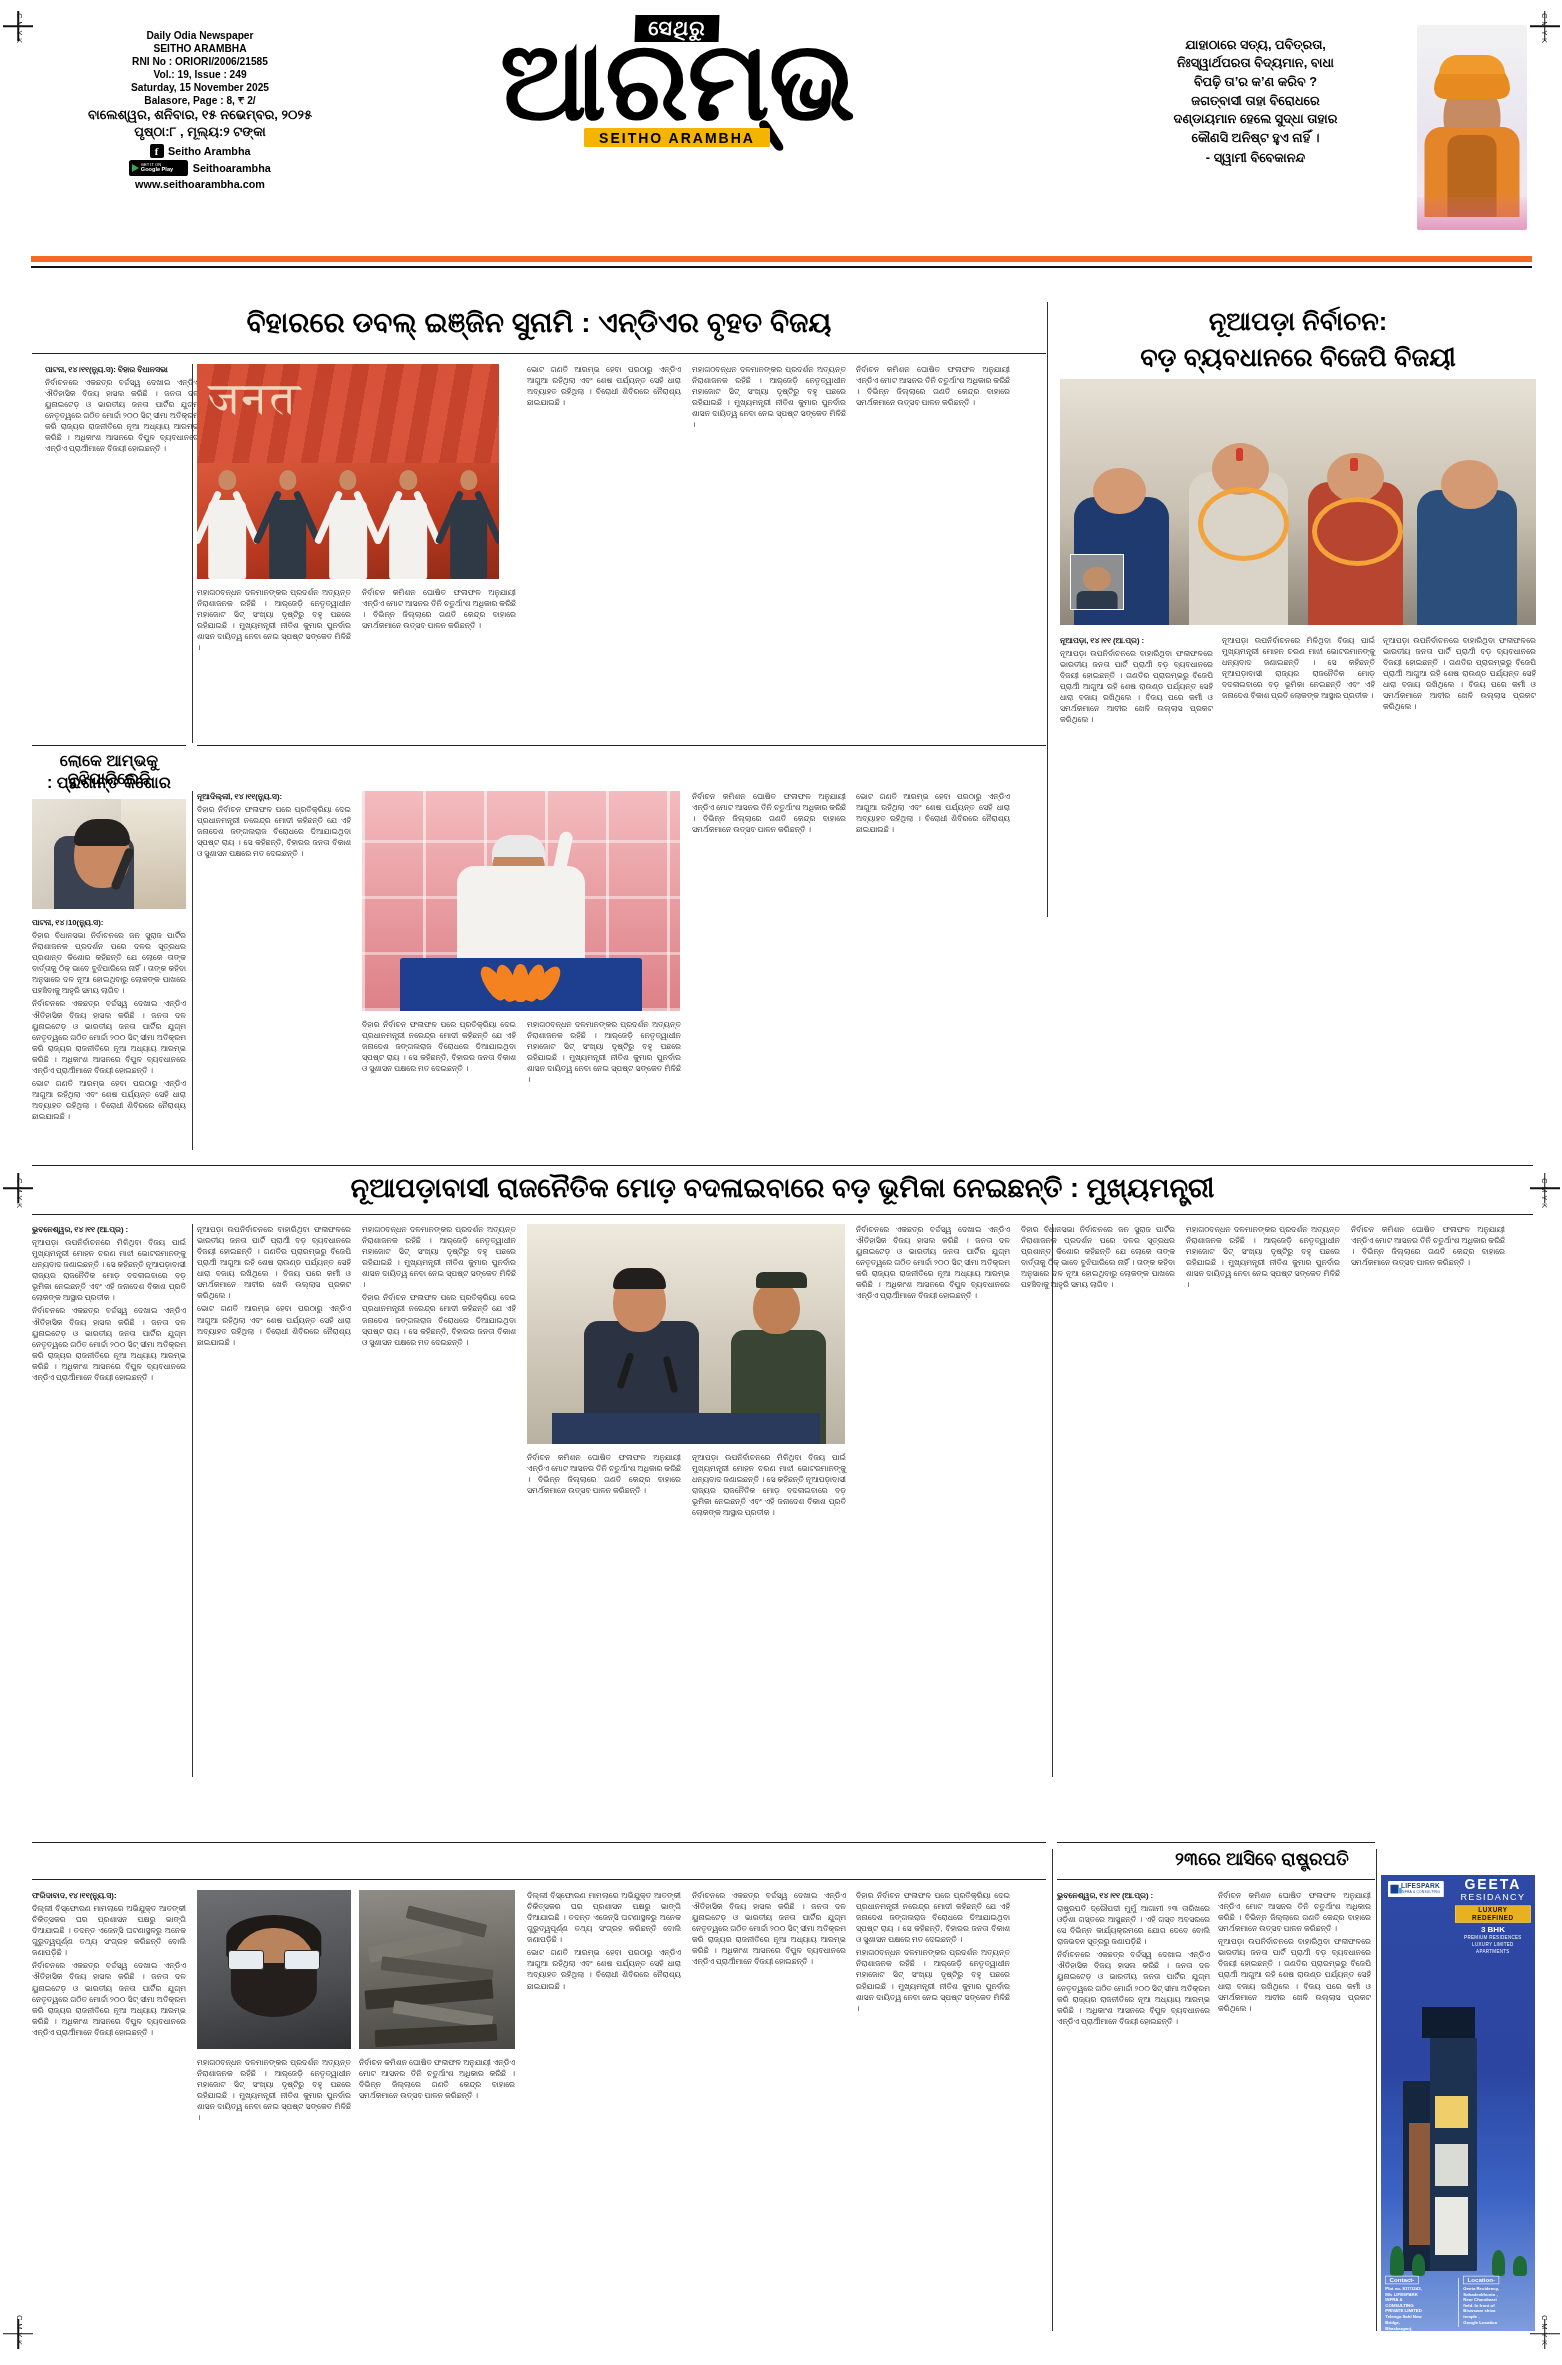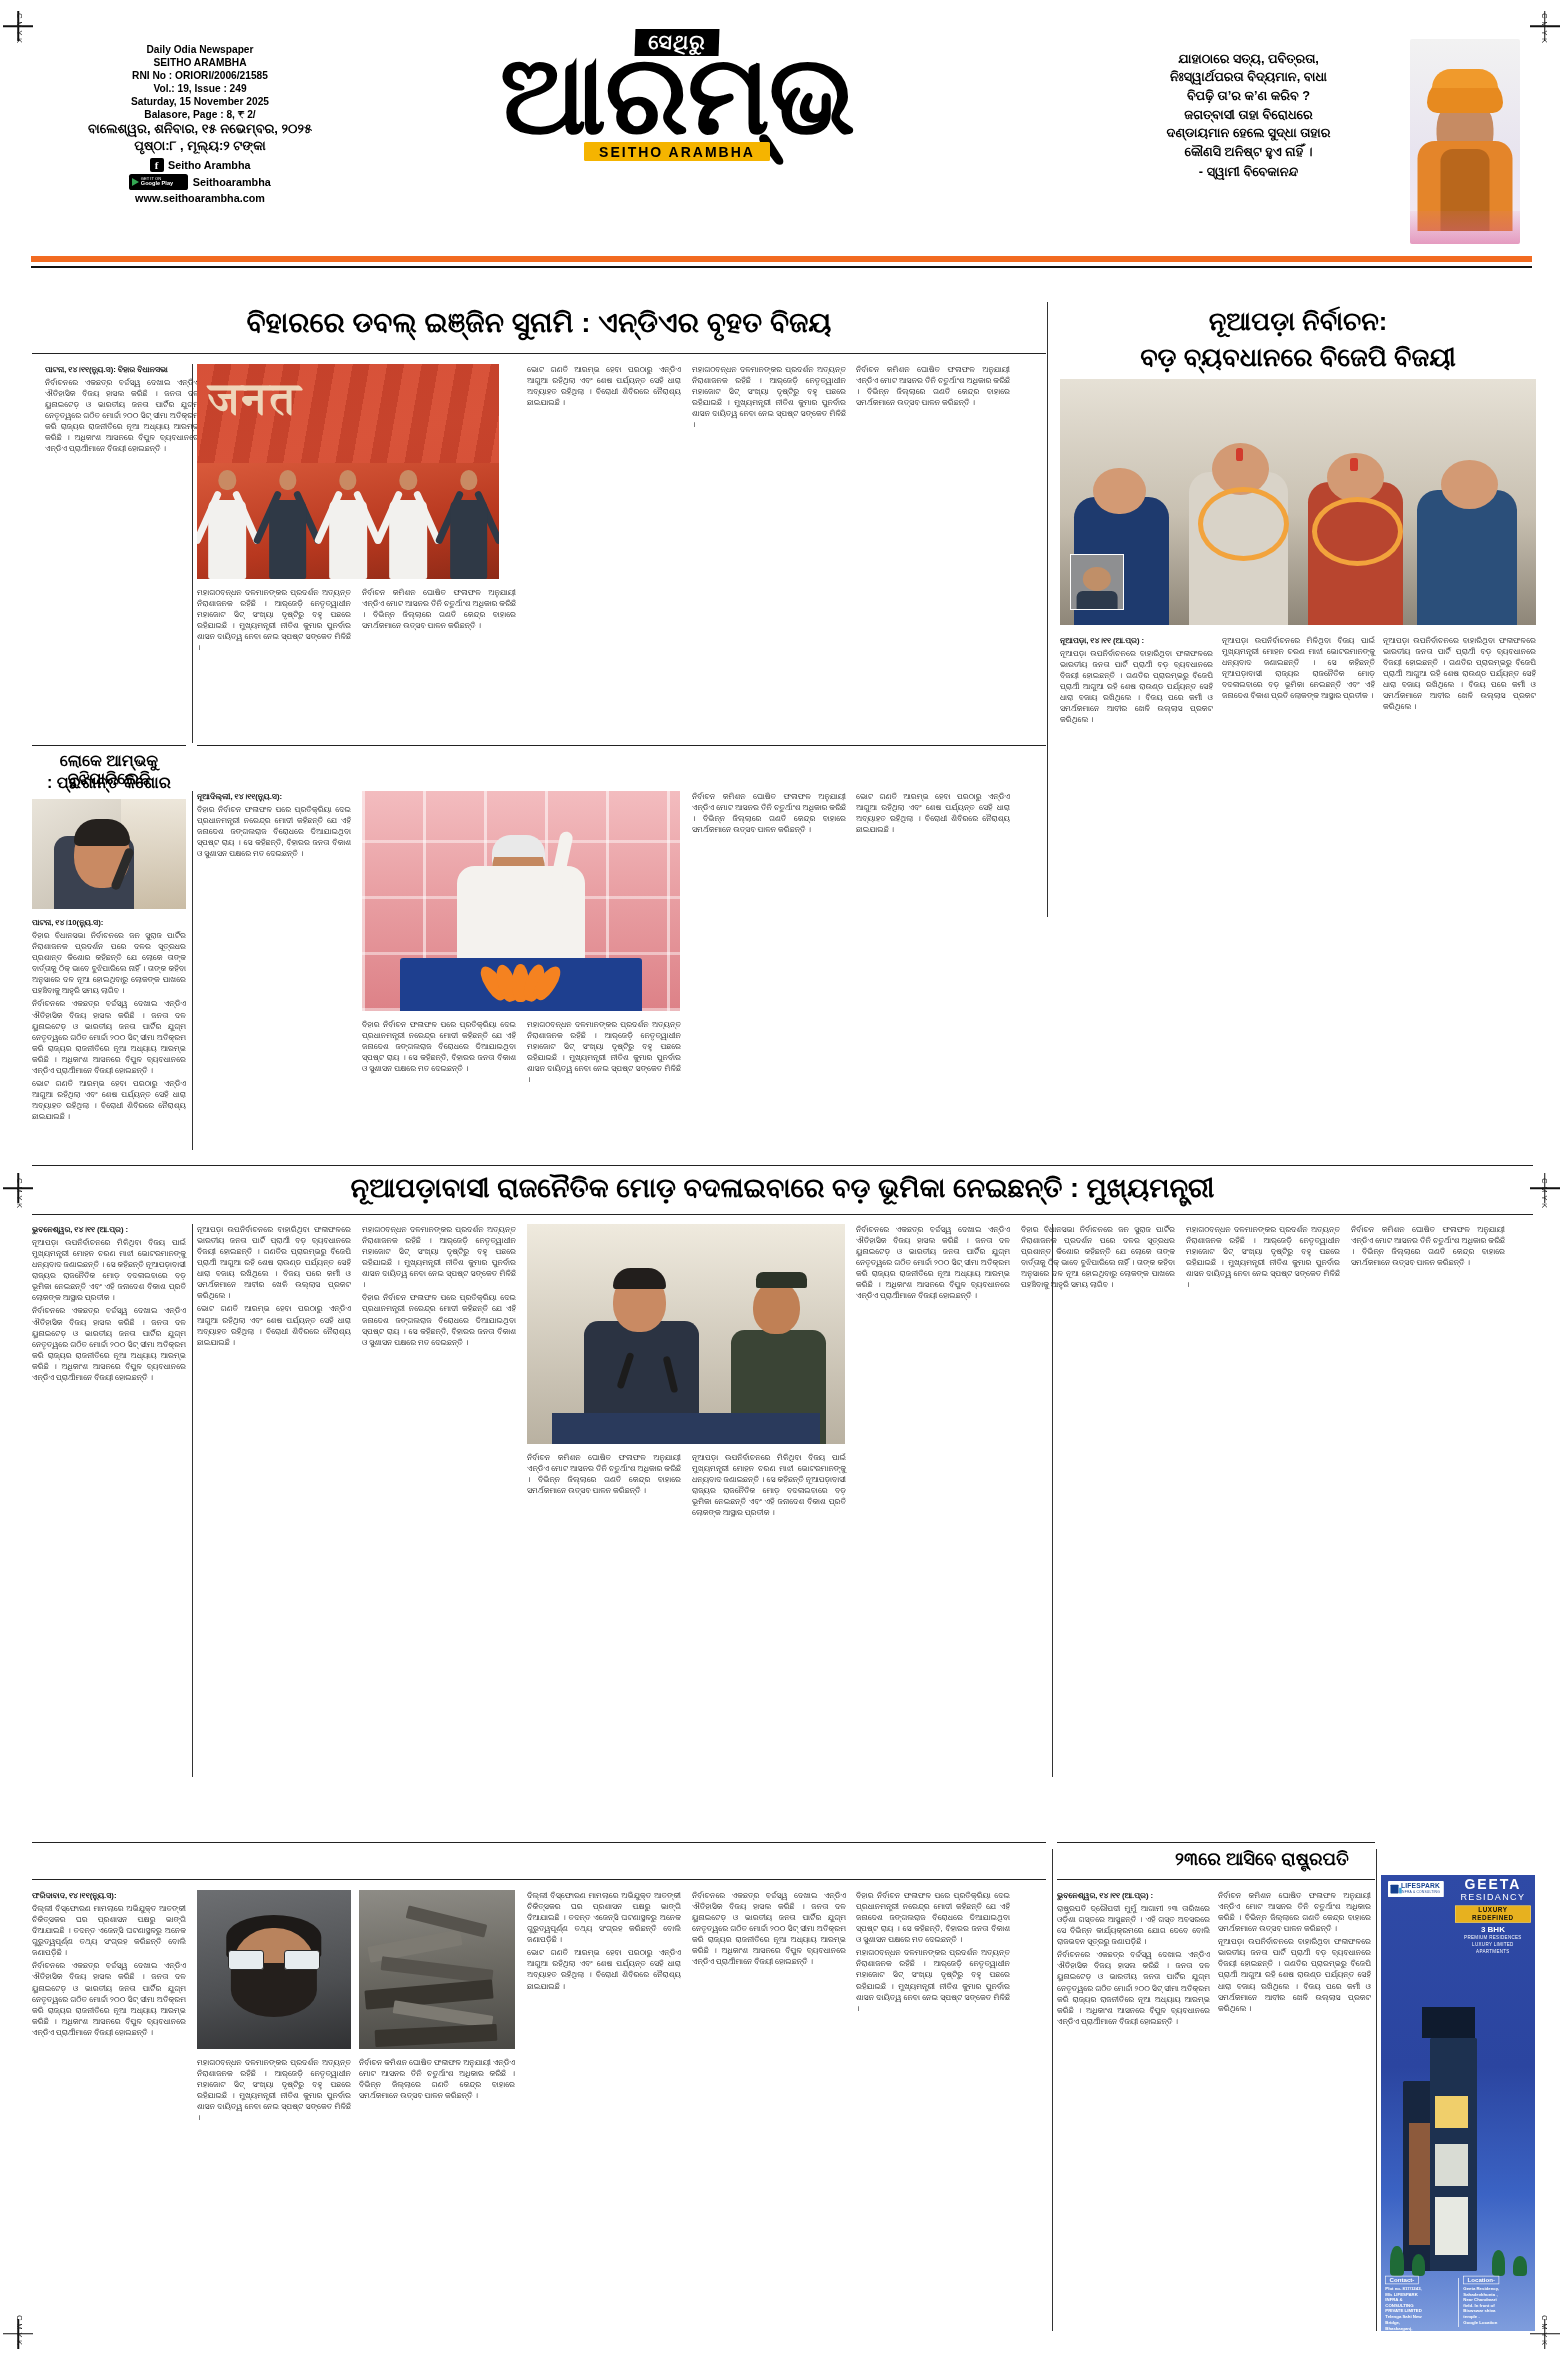--- a/index.html
+++ b/index.html
@@ -12,21 +12,21 @@
   
   .regmark{position:absolute;width:30px;height:30px;}
   .regmark:before,.regmark:after{content:"";position:absolute;background:#111;}
   .regmark:before{left:0;top:50%;width:100%;height:1.5px;transform:translateY(-50%);}
   .regmark:after{top:0;left:50%;height:100%;width:1.5px;transform:translateX(-50%);}
   .cmyk{position:absolute;font-size:7.7px;line-height:1.05;color:#222;
         font-family:"Liberation Sans",sans-serif;letter-spacing:0.3px;}
   .cmyk.vert{writing-mode:vertical-rl;}
 
   
-  .masthead{position:absolute;left:31px;top:15.4px;right:38px;height:241px;margin-top:14px;}
+  .masthead{position:absolute;left:31px;top:15.4px;right:31px;height:241px;}
   .mh-left{position:absolute;left:20.5px;top:13.3px;width:297px;text-align:center;}
   .mh-left .l{font-weight:bold;font-size:10.2px;line-height:1.28;color:#000;white-space:nowrap;}
   .mh-left .od{font-weight:bold;font-size:13px;line-height:1.3;color:#000;
                font-family:"Liberation Sans",sans-serif;}
   .mh-social{margin-top:3.6px;display:flex;flex-direction:column;align-items:center;gap:1.5px;}
   .soc-row{display:flex;align-items:center;gap:4.6px;}
   .fb-ico{width:14px;height:14px;background:#000;border-radius:2px;color:#fff;
           font-weight:bold;font-size:10.8px;line-height:14px;text-align:center;font-family:"Liberation Serif",serif;}
   .gp-ico{width:59px;height:16px;background:#000;border-radius:2.6px;color:#fff;
           display:flex;align-items:center;gap:2px;padding:0 2.6px;box-sizing:border-box;}
@@ -72,21 +72,21 @@
   .col .lead{font-weight:bold;}
 
   
   .photo{position:absolute;overflow:hidden;background:#cfd3d6;}
   .ph-inner{width:100%;height:100%;position:relative;}
 
   
   .p1{background:linear-gradient(170deg,#c9452e 0%,#d8593a 38%,#b8381f 75%,#8d2a17 100%);}
   .p1:before{content:"";position:absolute;left:0;top:0;width:100%;height:46%;
      background:repeating-linear-gradient(100deg,#d9533a 0 17.4px,#c4402a 17.4px 34px);opacity:.85;}
-  .p1 .devglyph{position:absolute;left:4%;top:4%;font-size:44px;color:#f2e4c8;font-weight:bold;opacity:.9;}
+  .p1 .devglyph{position:absolute;left:4%;top:4%;font-size:44px;color:#f2e4c8;font-weight:normal;opacity:.9;}
   .p1 .figs{position:absolute;bottom:0;left:0;right:0;height:62%;display:flex;align-items:flex-end;justify-content:space-around;}
   .p1 .fig{width:16%;height:82%;position:relative;}
   .p1 .fig .head{position:absolute;left:50%;top:0;transform:translateX(-50%);
       width:17.4px;height:20.5px;border-radius:50% 50% 45% 45%;background:#c98a63;}
   .p1 .fig .body{position:absolute;left:50%;bottom:0;transform:translateX(-50%);
       width:78%;height:72%;background:#f2f1ee;border-radius:7.2px 7.2px 2px 2px;}
   .p1 .fig.dark .body{background:#2f3946;}
   .p1 .fig .arm{position:absolute;width:7.2px;height:52%;background:#f2f1ee;top:18%;border-radius:3.6px;}
   .p1 .fig .arm.l{left:2%;transform:rotate(24deg);}
   .p1 .fig .arm.r{right:2%;transform:rotate(-24deg);}

